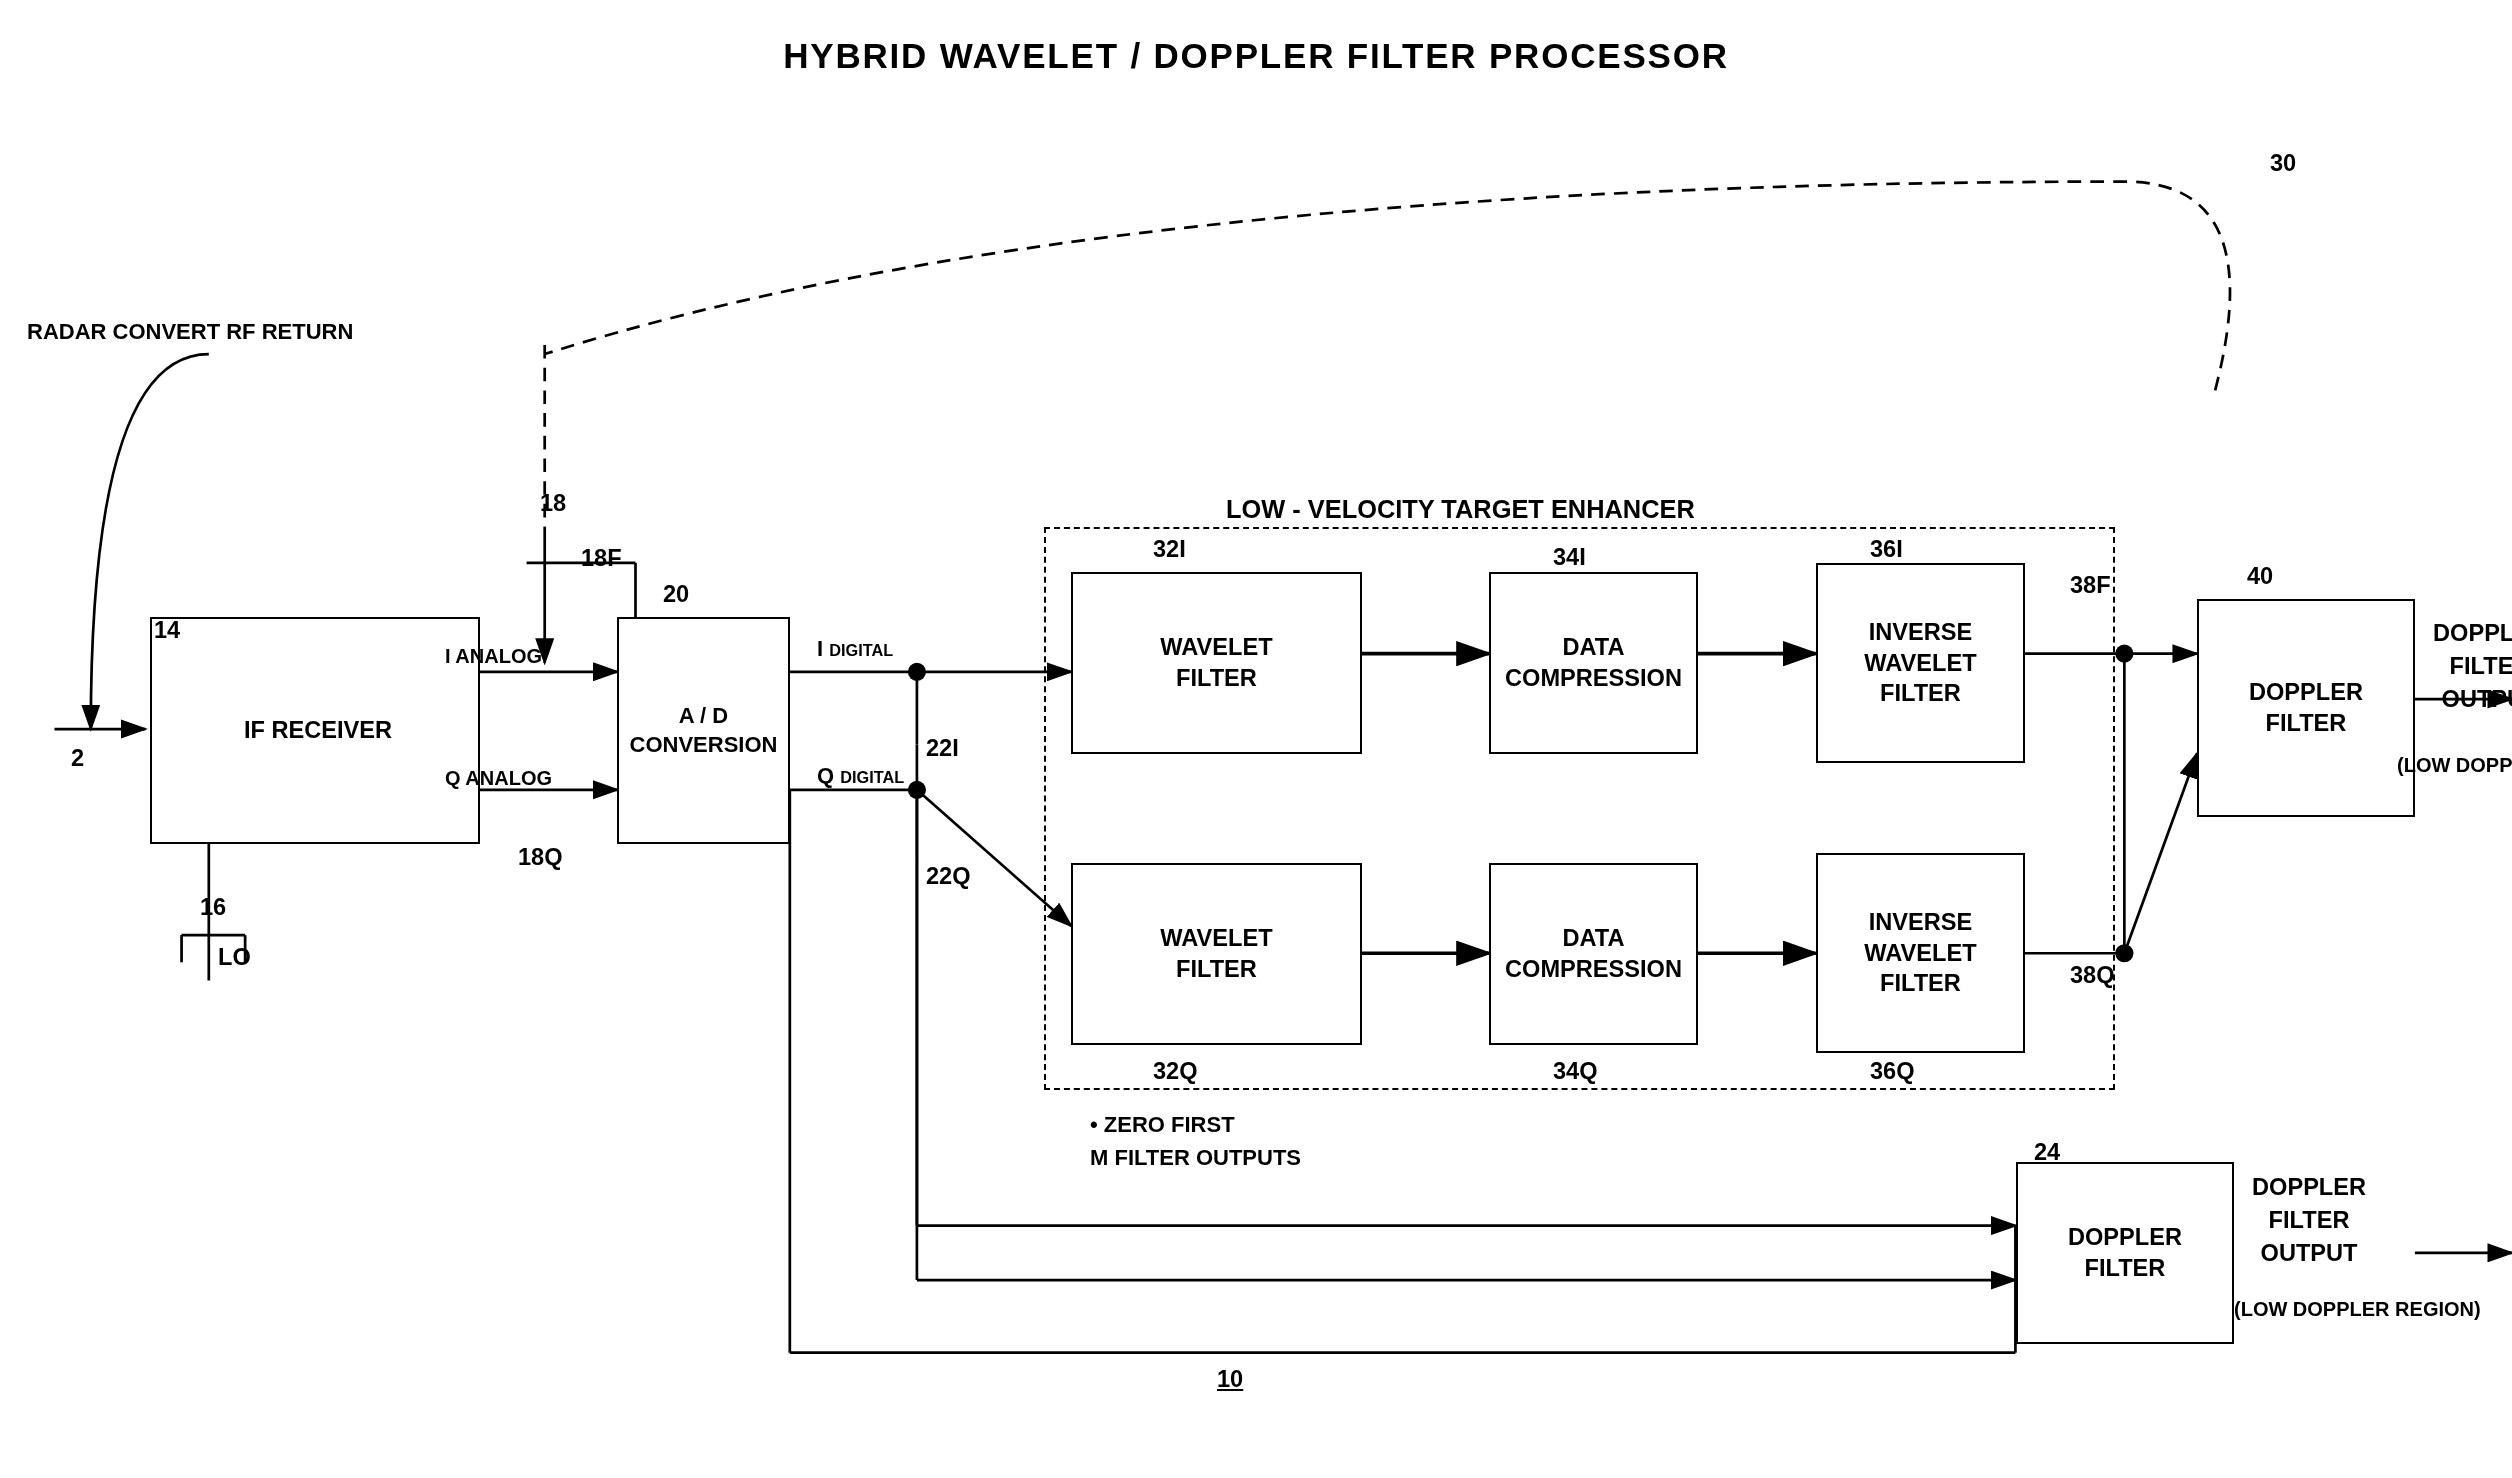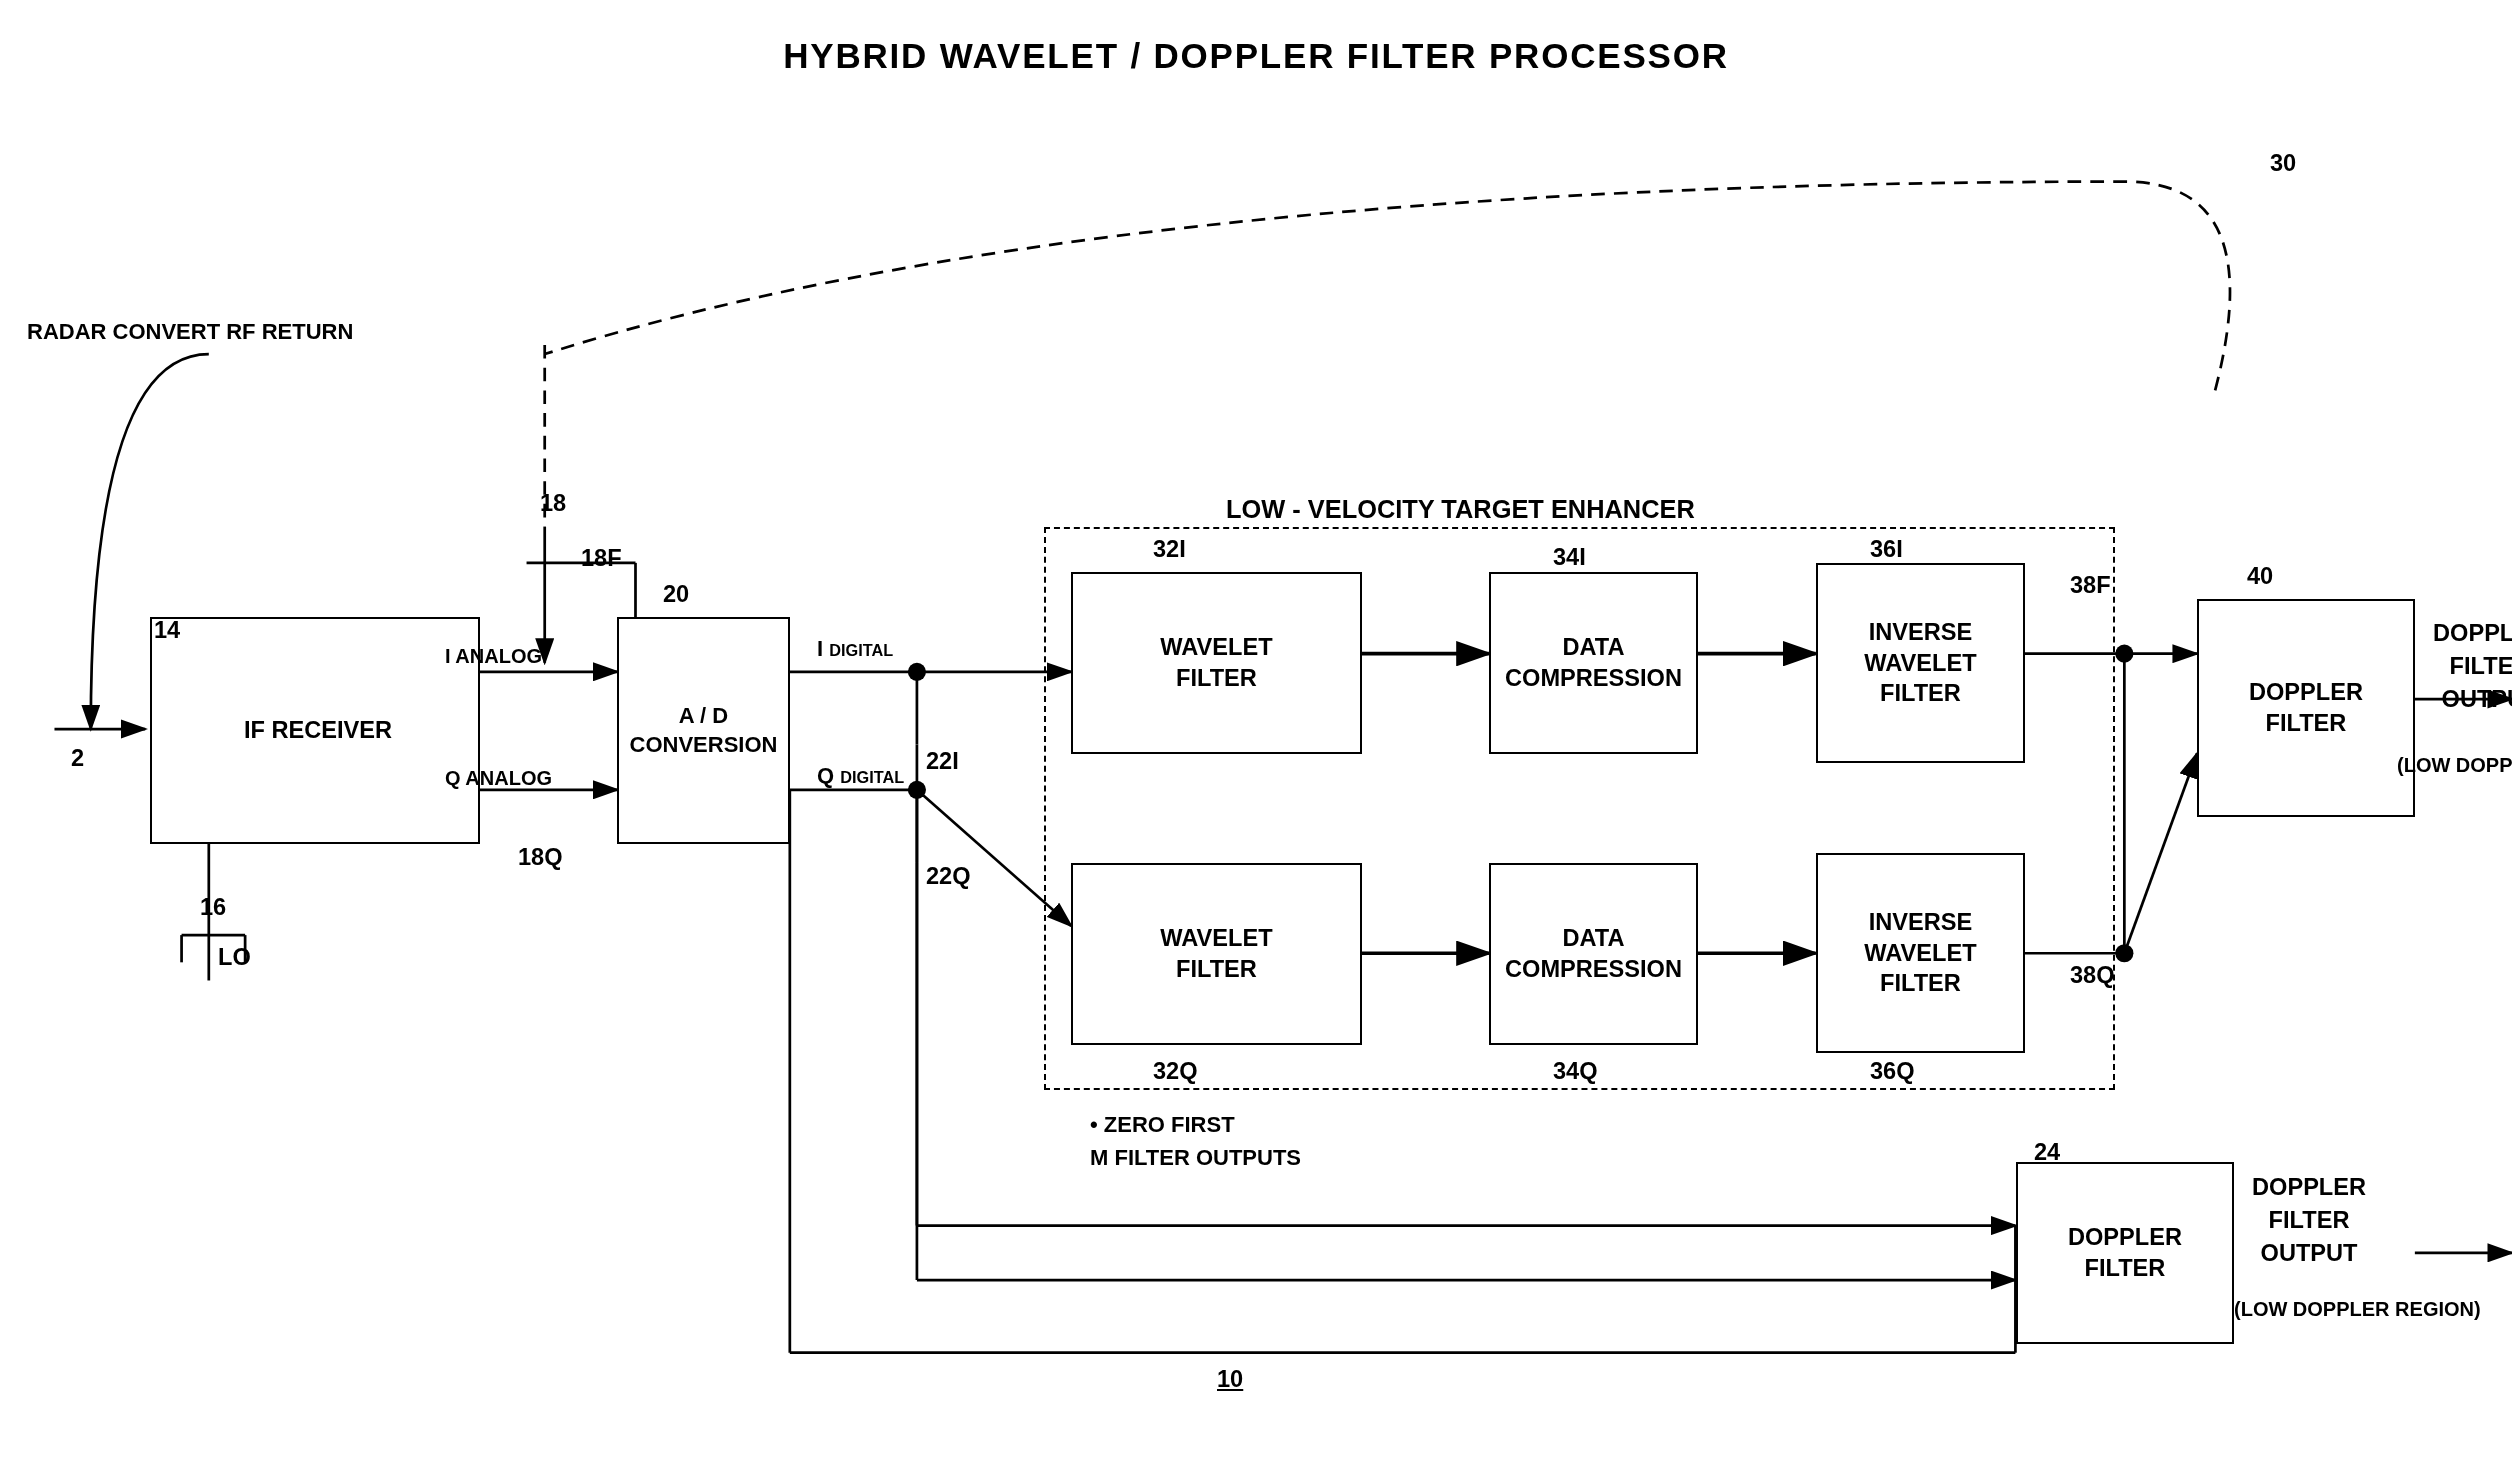--- a/index.html
+++ b/index.html
@@ -262,21 +262,21 @@
   <div class="ref-number" style="left:200px; top:894px;">16</div>
 
   <div class="ref-number" style="left:540px; top:490px;">18</div>
 
   <div class="ref-number" style="left:581px; top:545px;">18F</div>
 
   <div class="ref-number" style="left:518px; top:844px;">18Q</div>
 
   <div class="ref-number" style="left:663px; top:581px;">20</div>
 
-  <div class="ref-number" style="left:926px; top:735px;margin-top:13px;">22I</div>
+  <div class="ref-number" style="left:926px; top:735px;">22I</div>
 
   <div class="ref-number" style="left:926px; top:863px;">22Q</div>
 
   <div class="ref-number" style="left:2034px; top:1139px;">24</div>
 
   <div class="ref-number" style="left:2270px; top:150px;">30</div>
 
   <div class="ref-number" style="left:1153px; top:536px;">32I</div>
 
   <div class="ref-number" style="left:1153px; top:1058px;">32Q</div>

